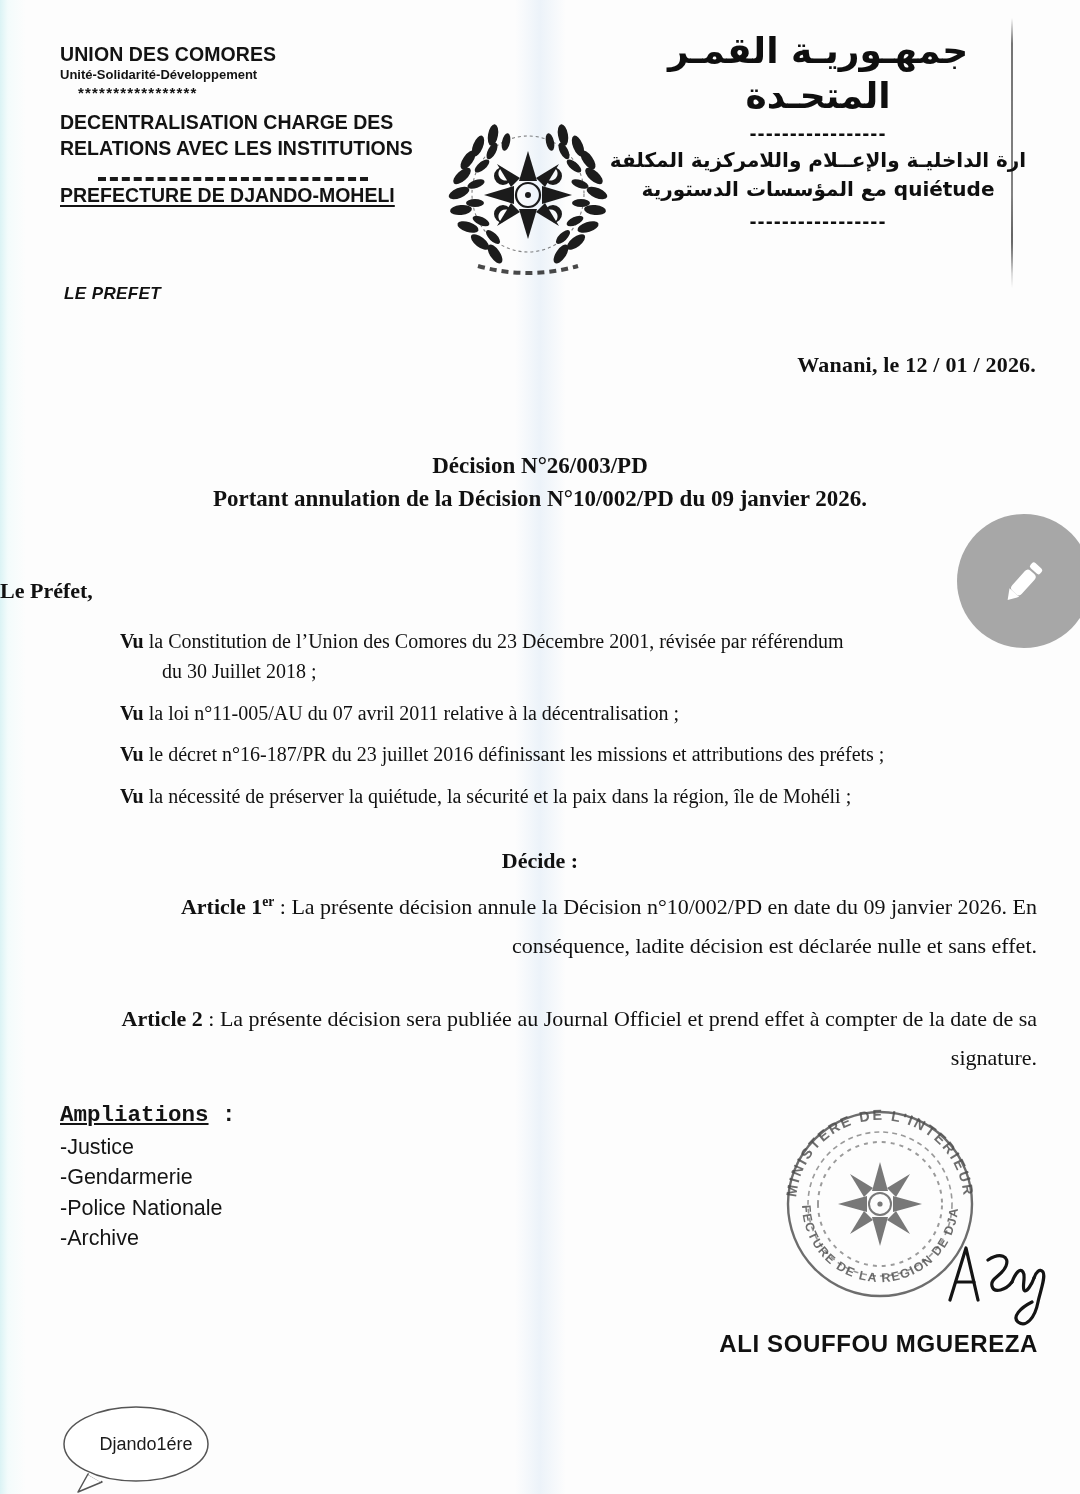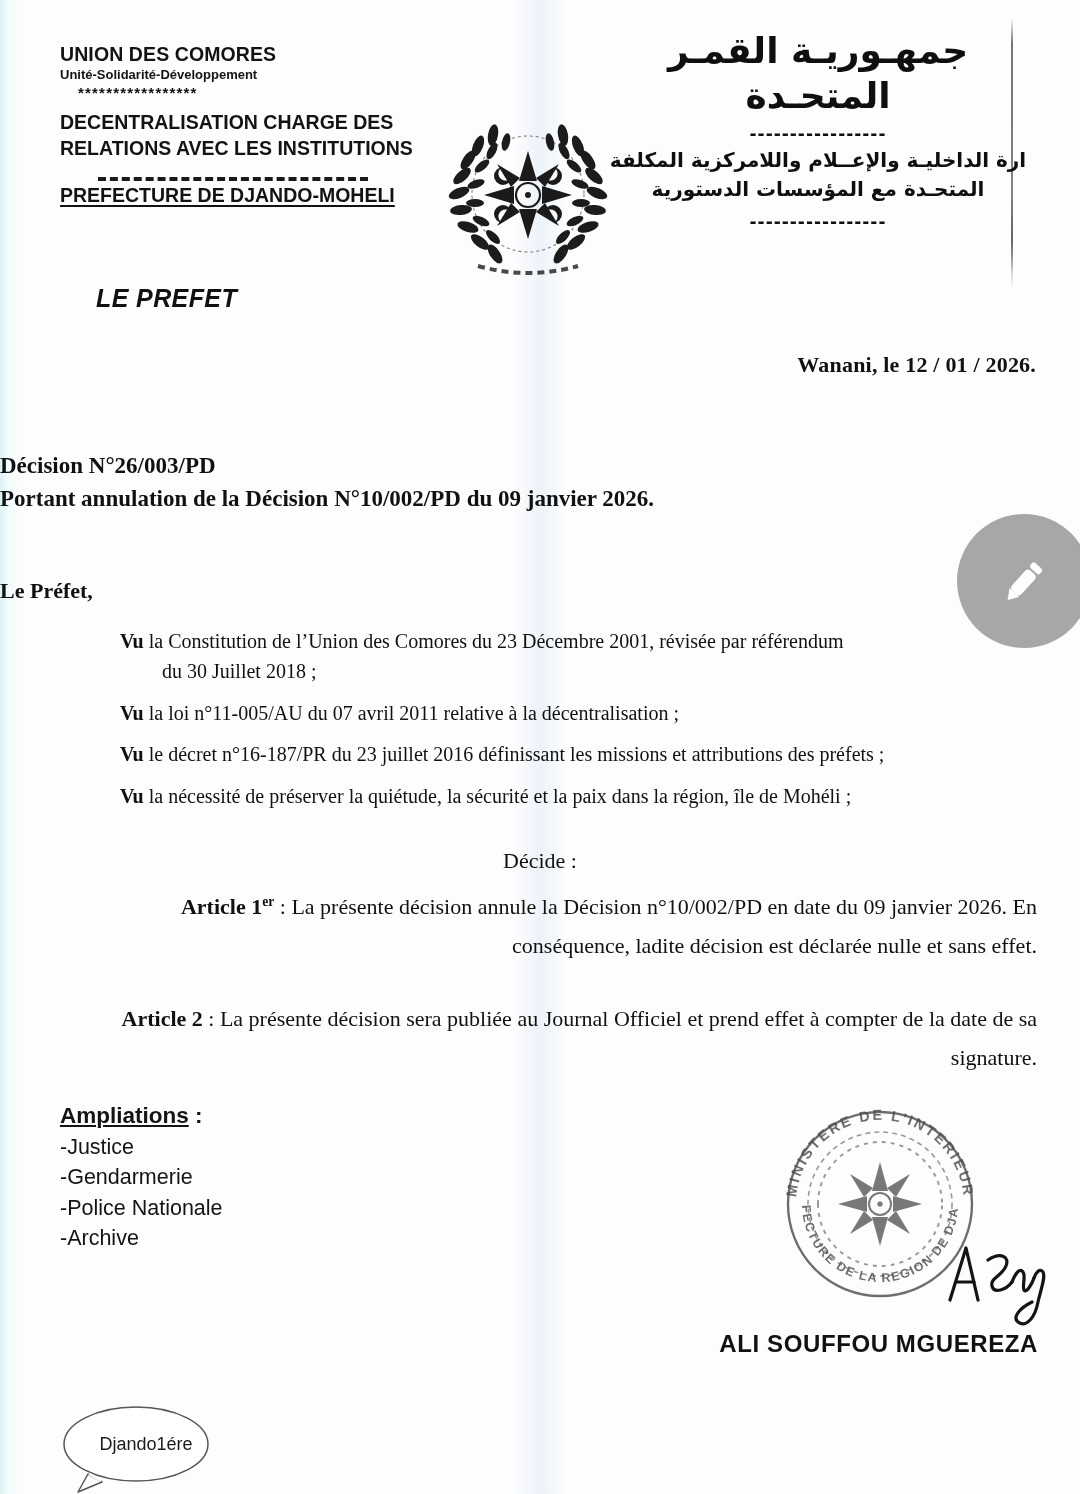--- a/index.html
+++ b/index.html
@@ -44,21 +44,21 @@
     margin:16px 0 2px 38px;width:270px;height:0;
     border-top:4px dashed #1a1a1a;
   }
   .pref{
     font-size:19.5px;text-decoration:underline;text-underline-offset:3px;
     text-decoration-thickness:2px;display:inline-block;
   }
   .leprefet{
     position:absolute;left:64px;top:284px;
     font-family:"Liberation Sans", sans-serif;
-    font-style:italic;font-weight:bold;font-size:25px;letter-spacing:.4px;margin-left:32px;
+    font-style:italic;font-weight:bold;font-size:17px;letter-spacing:.4px;
   }
 
   
   .emblem{position:absolute;left:438px;top:98px;width:180px;height:190px;}
 
   
   .hdr-ar{
     position:absolute;right:52px;top:28px;width:420px;
     direction:rtl;text-align:center;
     font-family:"DejaVu Sans", sans-serif;
@@ -71,53 +71,53 @@
   .ar-dash2{font-size:17px;font-weight:bold;letter-spacing:1px;margin-top:8px;}
 
   
   .datum{
     position:absolute;right:44px;top:352px;
     font-weight:bold;font-size:22px;letter-spacing:.2px;
   }
 
   
   .title-block{
-    position:absolute;left:0;right:0;top:450px;
+    position:absolute;left:0;right:0;top:450px;text-align:center;
     font-weight:bold;font-size:23px;line-height:1.42;
   }
 
   
   .leprefet2{
     position:absolute;left:0;right:0;top:578px;text-align:left;
     font-weight:bold;font-size:22px;
   }
   .vus{position:absolute;left:120px;top:626px;width:830px;font-size:20px;line-height:1.52;}
   .vu{margin-bottom:11px;}
   .vu b{font-weight:bold;}
   .vu .cont{display:block;margin-left:42px;}
 
   .decide{
     position:absolute;left:0;right:0;top:848px;text-align:center;
-    font-weight:normal;font-size:22px;
+    font-weight:bold;font-size:22px;
   }
   .art{
     position:absolute;left:62px;width:975px;font-size:22px;line-height:1.75;text-align:right;
   }
   .art b{font-weight:bold;}
   .art1{top:888px;}
   .art2{top:1000px;}
   sup{font-size:.62em;vertical-align:super;}
 
   
   .amp{
     position:absolute;left:60px;top:1100px;
     font-family:"Liberation Sans", sans-serif;
     font-size:21.5px;line-height:1.42;color:#141414;
   }
-  .amp .ttl{font-weight:bold;font-size:22.5px;}
+  .amp .ttl{font-weight:bold;font-size:22.5px;font-family:Liberation Mono, monospace;}
   .amp .ttl u{text-decoration:underline;text-underline-offset:2px;text-decoration-thickness:2px;}
 
   
   .stamp{position:absolute;left:772px;top:1096px;width:216px;height:216px;opacity:.85;}
   .sig{position:absolute;left:944px;top:1238px;width:120px;height:100px;}
   .signer{
     position:absolute;right:42px;top:1330px;
     font-family:"Liberation Sans", sans-serif;
     font-weight:bold;font-size:24px;letter-spacing:.6px;
   }
@@ -228,21 +228,21 @@
         </g>
       </g>
       <path d="M40,168 Q90,182 140,168" fill="none" stroke="#1c1c1c" stroke-width="4" opacity=".8" stroke-dasharray="7 5"></path>
     </svg>
   </div>
 
   <div class="hdr-ar">
     <div class="ar1">جمهـوريـة القمـر المتحـدة</div>
     <div class="ar-dash">-----------------</div>
     <div class="ar3">ارة الداخليـة والإعــلام واللامركزية المكلفة</div>
-    <div class="ar3">المتحـدة مع المؤسسات الدستورية</div>
+    <div class="ar3">quiétude مع المؤسسات الدستورية</div>
     <div class="ar-dash2">-----------------</div>
   </div>
 
   <div class="datum">Wanani, le 12 / 01 / 2026.</div>
 
   <div class="title-block">
     <div>Décision N°26/003/PD</div>
     <div>Portant annulation de la Décision N°10/002/PD du 09 janvier 2026.</div>
   </div>
 

